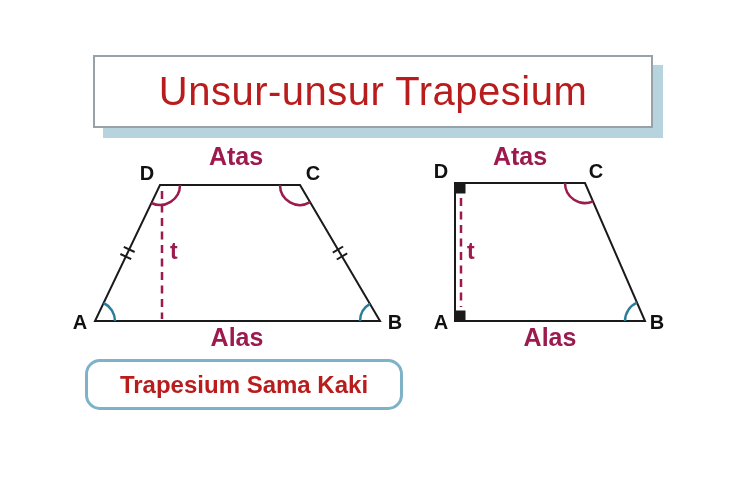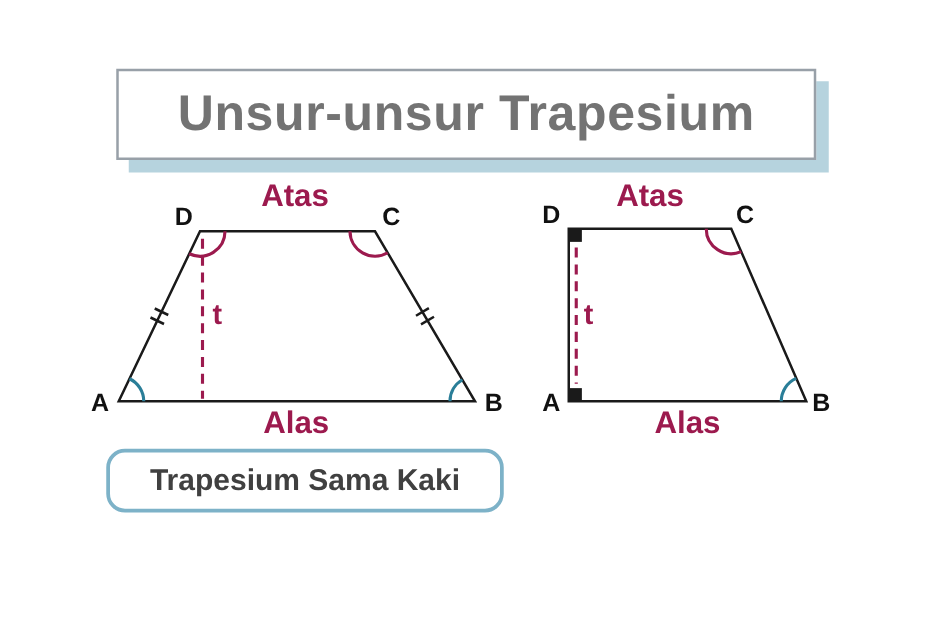--- a/index.html
+++ b/index.html
@@ -6,42 +6,42 @@
   html,body { background:#ffffff; }
   body { font-family:"Liberation Sans",sans-serif; }
   .stage { position:relative; width:750px; height:500px; background:#ffffff; overflow:hidden; }
 
   .title-box {
     position:absolute; left:93px; top:55px; width:560px; height:73px;
     background:#ffffff; border:2px solid #98a0a8;
     box-shadow:10px 10px 0 0 #b6d3de;
     display:flex; align-items:center; justify-content:center;
   }
-  .title-box h1 { font-size:40px; font-weight:bold; color:#737373; letter-spacing:0.5px; white-space:nowrap; }
+  .title-box h1 { font-size:40px; font-weight:normal; color:#b91c1c; letter-spacing:0.5px; white-space:nowrap; }
 
   svg.figure { position:absolute; }
   #fig-left  { left:70px;  top:138px; }
   #fig-right { left:430px; top:138px; }
 
   .outline { fill:none; stroke:#1a1a1a; stroke-width:2; }
   .dash    { stroke:#9c1a4e; stroke-width:2.5; stroke-dasharray:8 5.5; }
   .arc-top { fill:none; stroke:#9c1a4e; stroke-width:2.5; }
   .arc-bot { fill:none; stroke:#2a7e98; stroke-width:2.5; }
   .tick    { stroke:#1a1a1a; stroke-width:2; }
   .sq      { fill:#1a1a1a; }
 
   .lbl  { font-family:"Liberation Sans",sans-serif; font-size:25px; font-weight:bold; fill:#9c1a4e; text-anchor:middle; }
   .tlbl { font-family:"Liberation Sans",sans-serif; font-size:23px; font-weight:bold; fill:#9c1a4e; }
   .vtx  { font-family:"Liberation Sans",sans-serif; font-size:20px; font-weight:bold; fill:#111111; text-anchor:middle; }
 
   .caption {
     position:absolute; top:359px; height:51px;
     background:#ffffff; border:3px solid #7db2c8; border-radius:15px;
     display:flex; align-items:center; justify-content:center;
-    font-size:24px; font-weight:bold; color:#404040; white-space:nowrap;
+    font-size:24px; font-weight:bold; color:#b91c1c; white-space:nowrap;
   }
   #cap-left  { left:85px;  width:318px; }
   #cap-right { left:420px; width:291px; }
 </style>
 </head>
 <body>
 
 <div class="stage">
 
   <div class="title-box">

